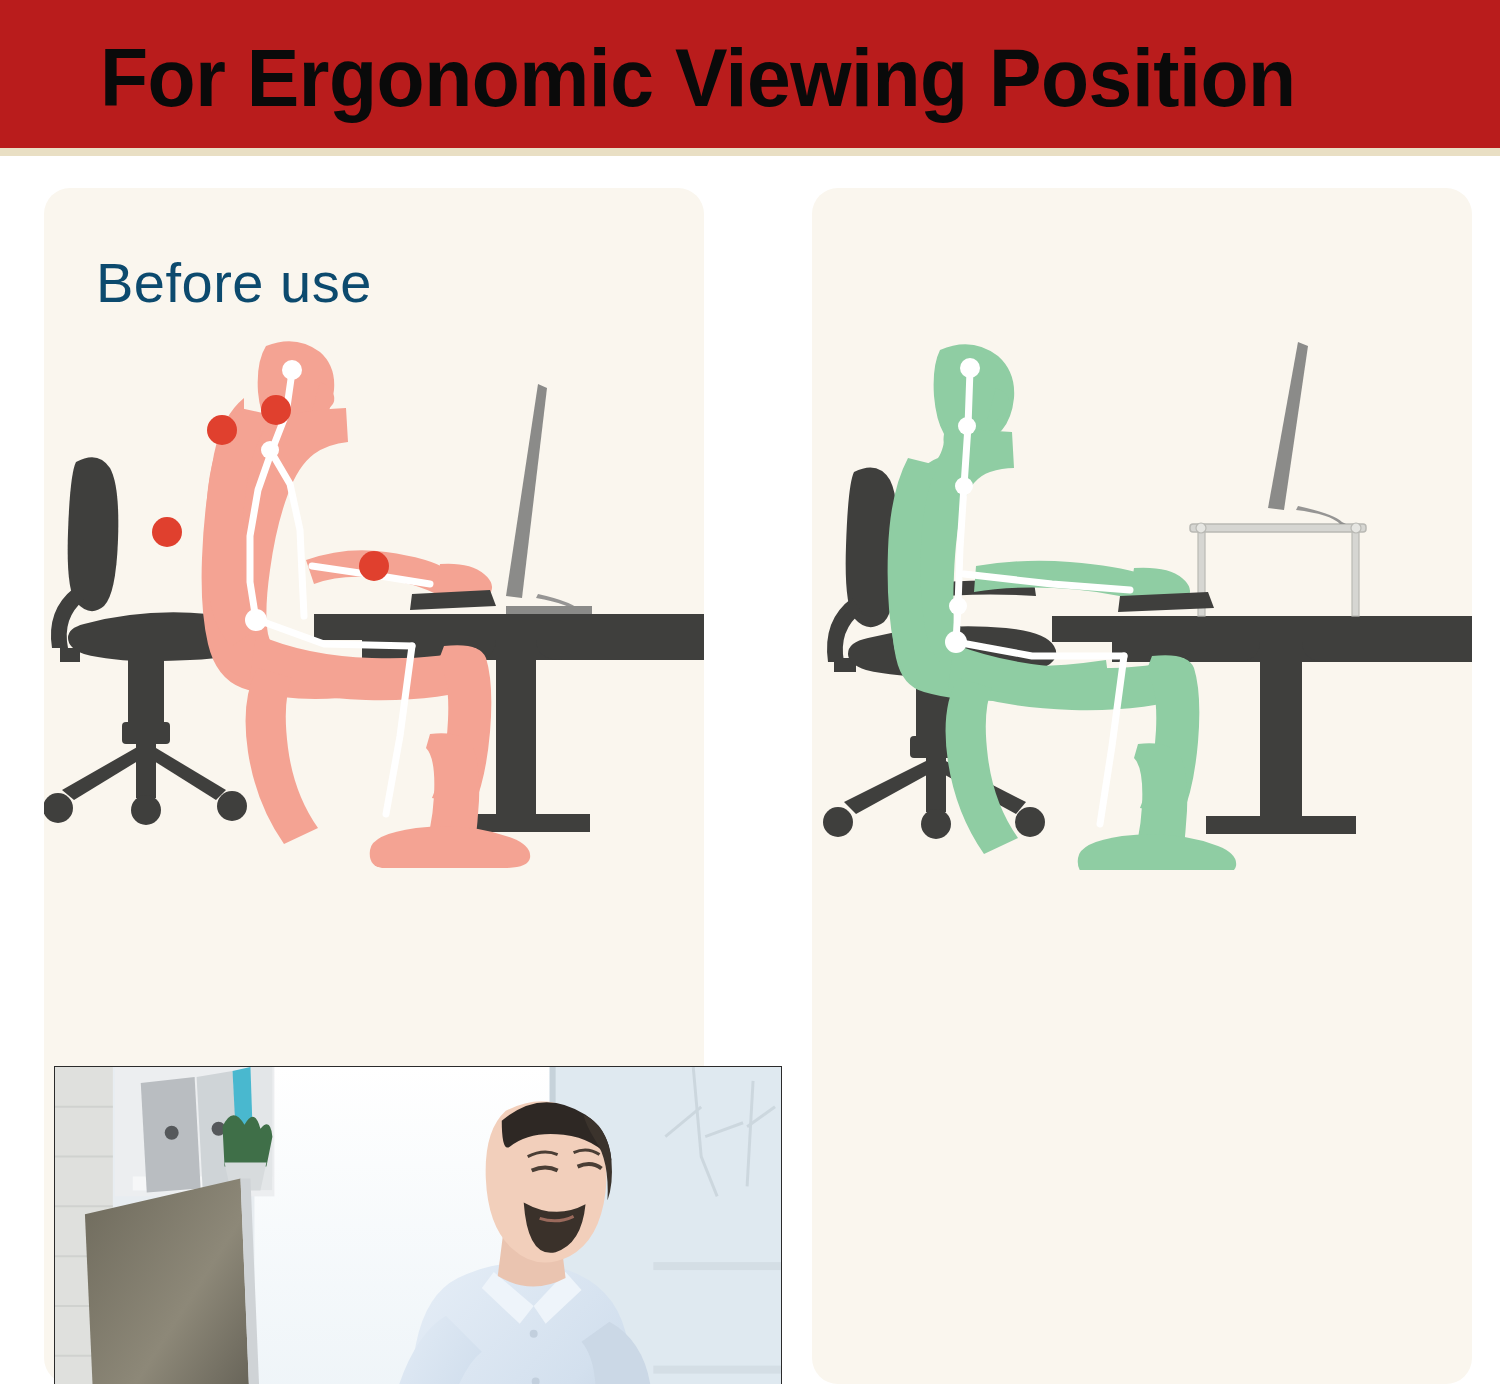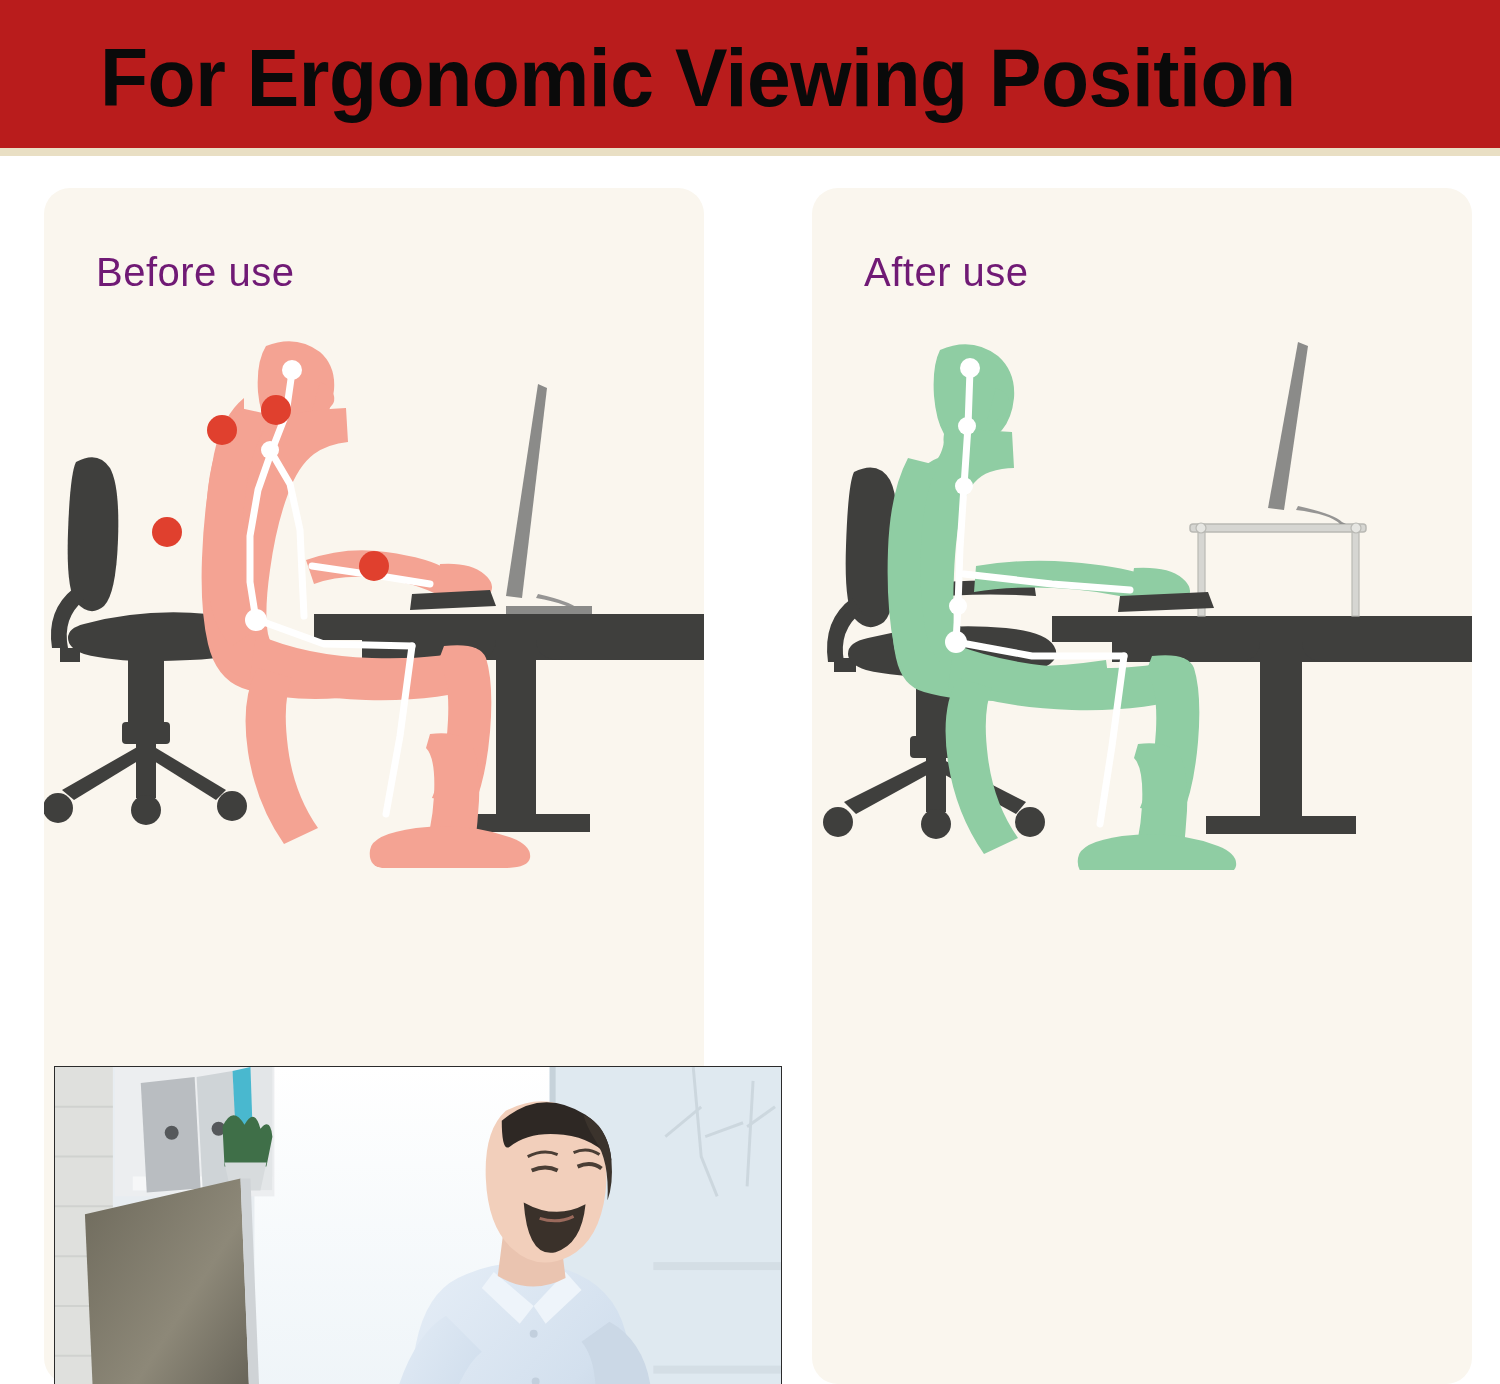--- a/index.html
+++ b/index.html
@@ -34,21 +34,21 @@
   .panel {
     position:absolute; top:188px; width:660px; height:1196px;
     background:#faf6ee;
     border-radius:26px 26px 26px 26px;
   }
   .panel-left  { left:44px; }
   .panel-right { left:812px; }
 
   .panel-label {
     position:absolute; top:62px; left:52px;
-    font-size:40px; color:#701a75; font-weight:400;
+    font-size:56px; color:#0c4a6e; font-weight:400;
     letter-spacing:0.5px;
   }
 
   
   .stage {
     position:absolute; left:0; top:150px; width:660px; height:532px;
   }
   .stage svg { display:block; width:660px; height:532px; }
 
   
@@ -283,21 +283,20 @@
         <path d="M474 90 q16 -8 30 -2" stroke="#4a3e35" stroke-width="3" fill="none"></path>
         <path d="M520 86 q14 -6 26 2" stroke="#4a3e35" stroke-width="3" fill="none"></path>
 
         <path d="M486 152 q18 6 34 -2" stroke="#9b6a5c" stroke-width="3" fill="none"></path>
       </g>
     </svg>
   </div>
 </div>
 
 <div class="panel panel-right">
-  <div class="panel-label">After use</div>
 
   <div class="stage">
     <svg viewBox="0 0 660 532" xmlns="http://www.w3.org/2000/svg">
 
       <g>
         <rect x="240" y="278" width="430" height="26" fill="#3f3f3d"></rect>
         <rect x="300" y="304" width="370" height="20" fill="#3f3f3d"></rect>
         <rect x="448" y="304" width="42" height="186" fill="#3f3f3d"></rect>
         <path d="M422 324 q26 0 26 -20 v20 z" fill="#3f3f3d"></path>
         <path d="M516 324 q-26 0 -26 -20 v20 z" fill="#3f3f3d"></path>

